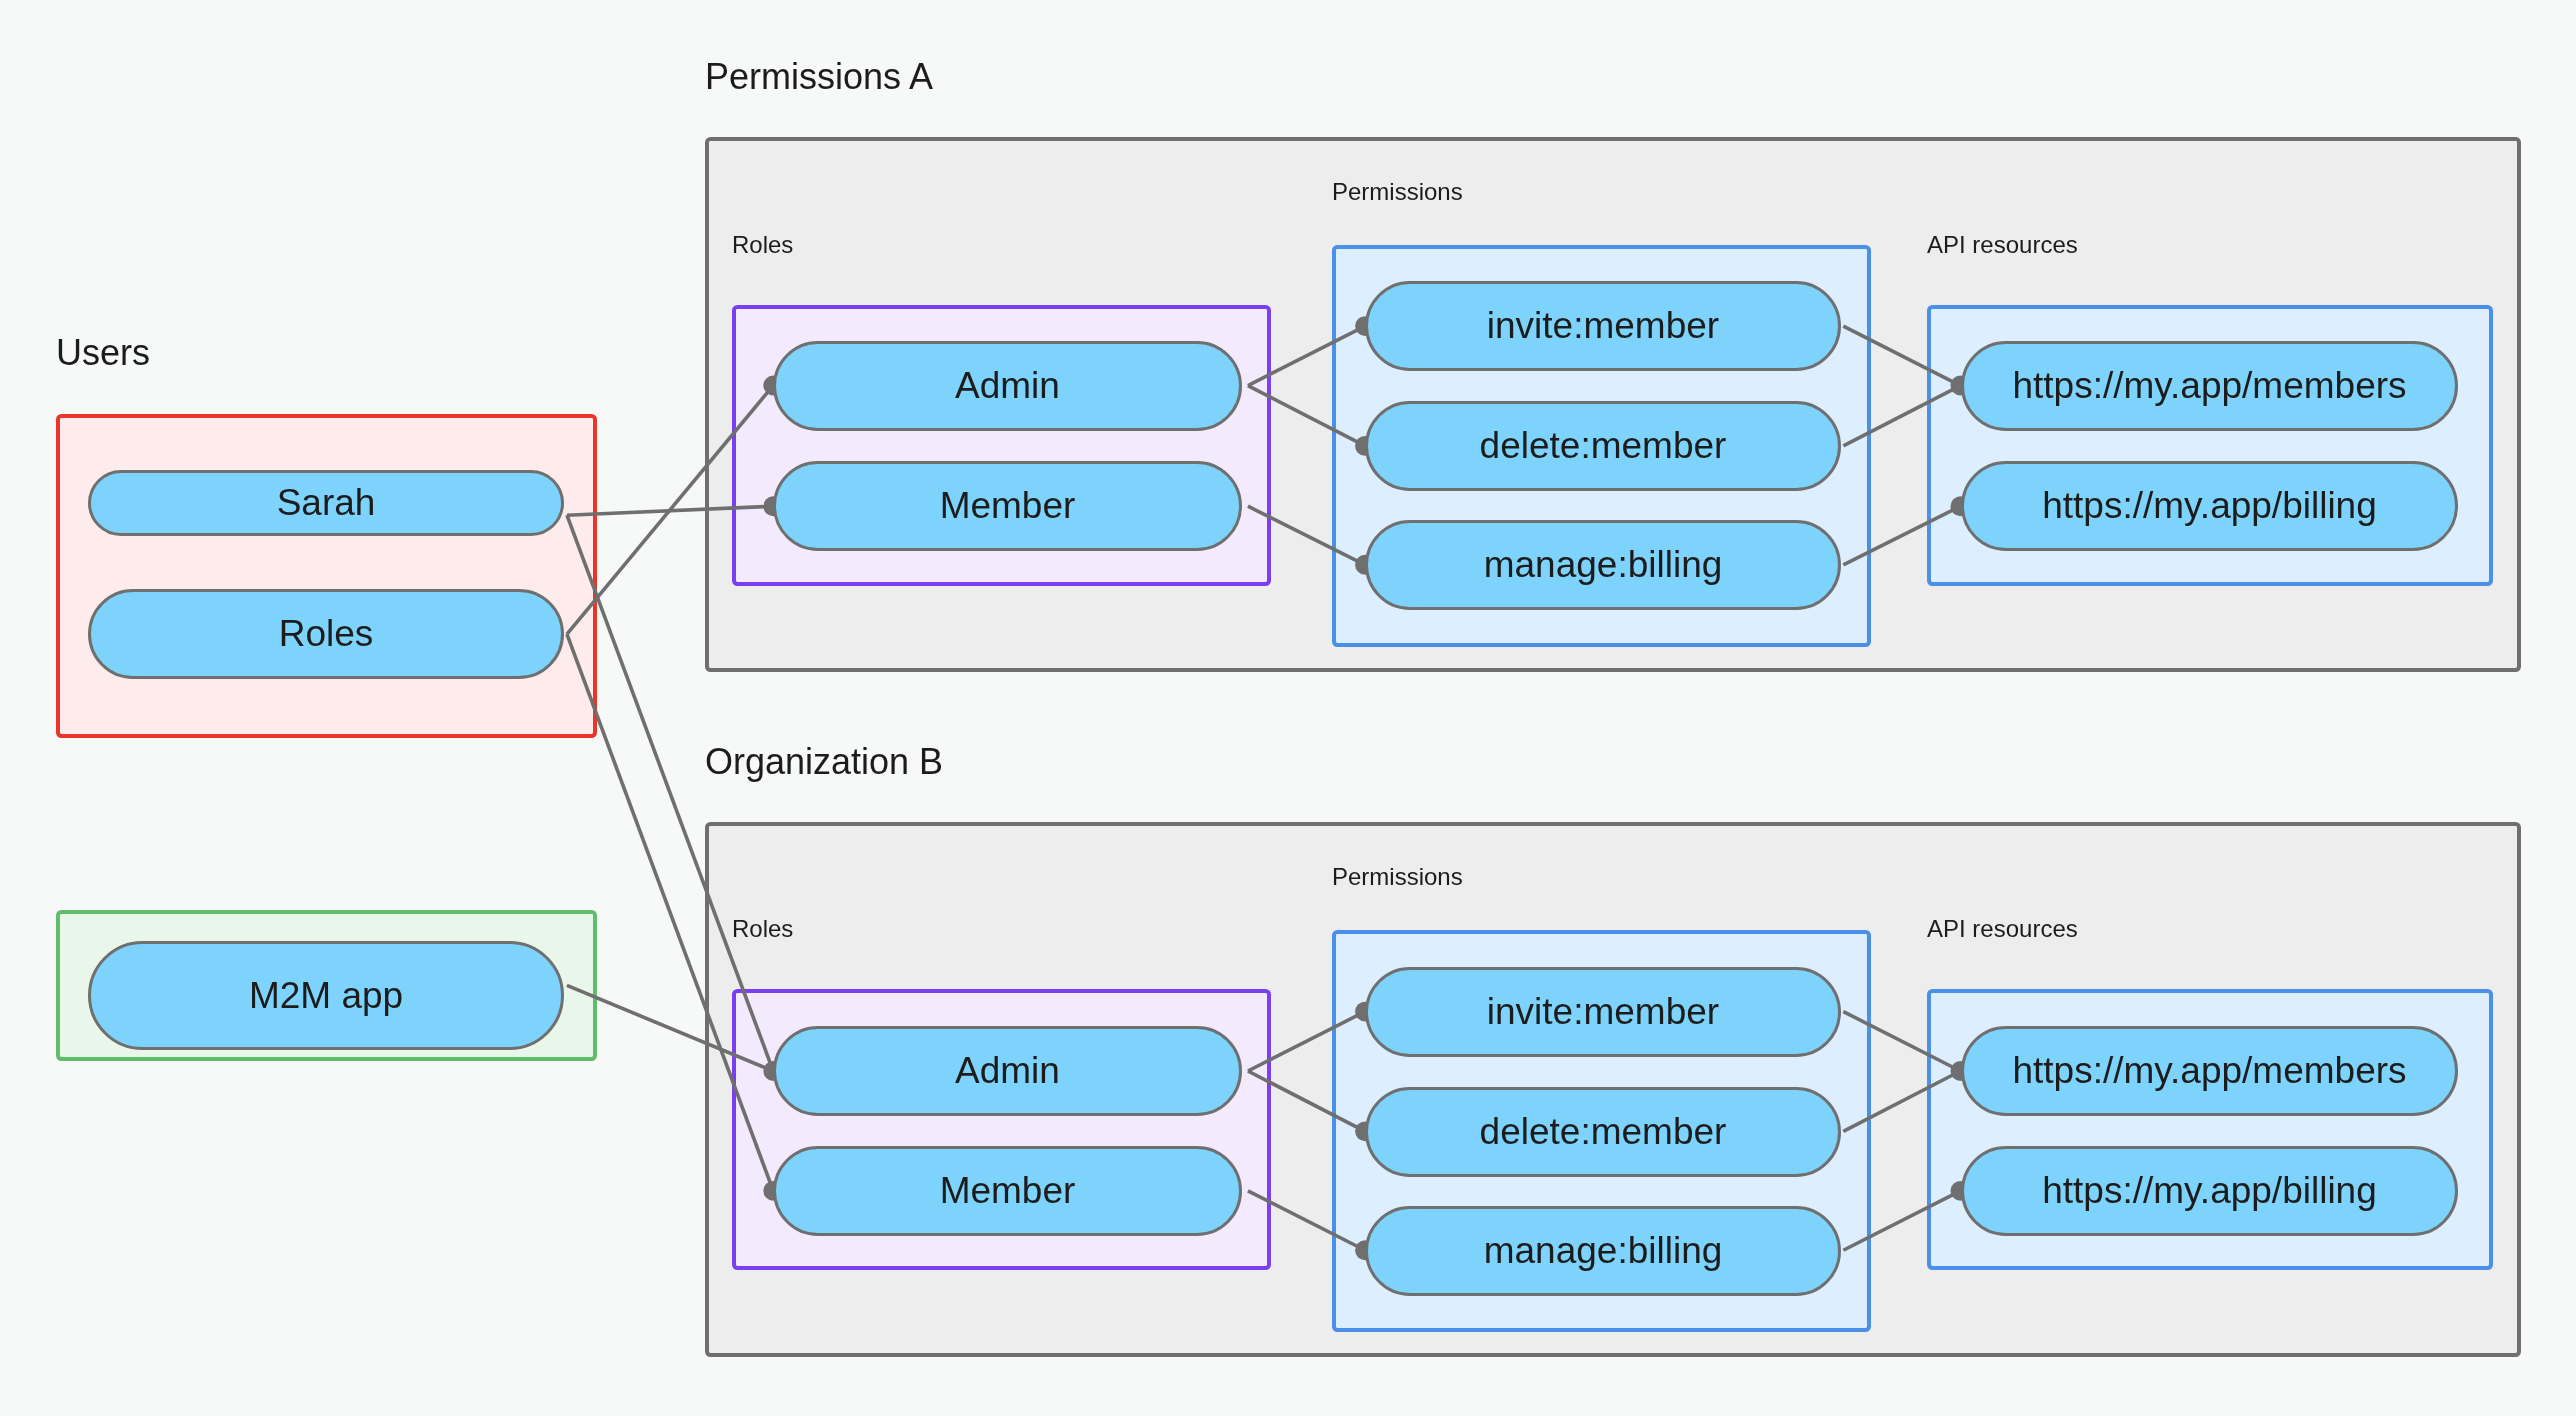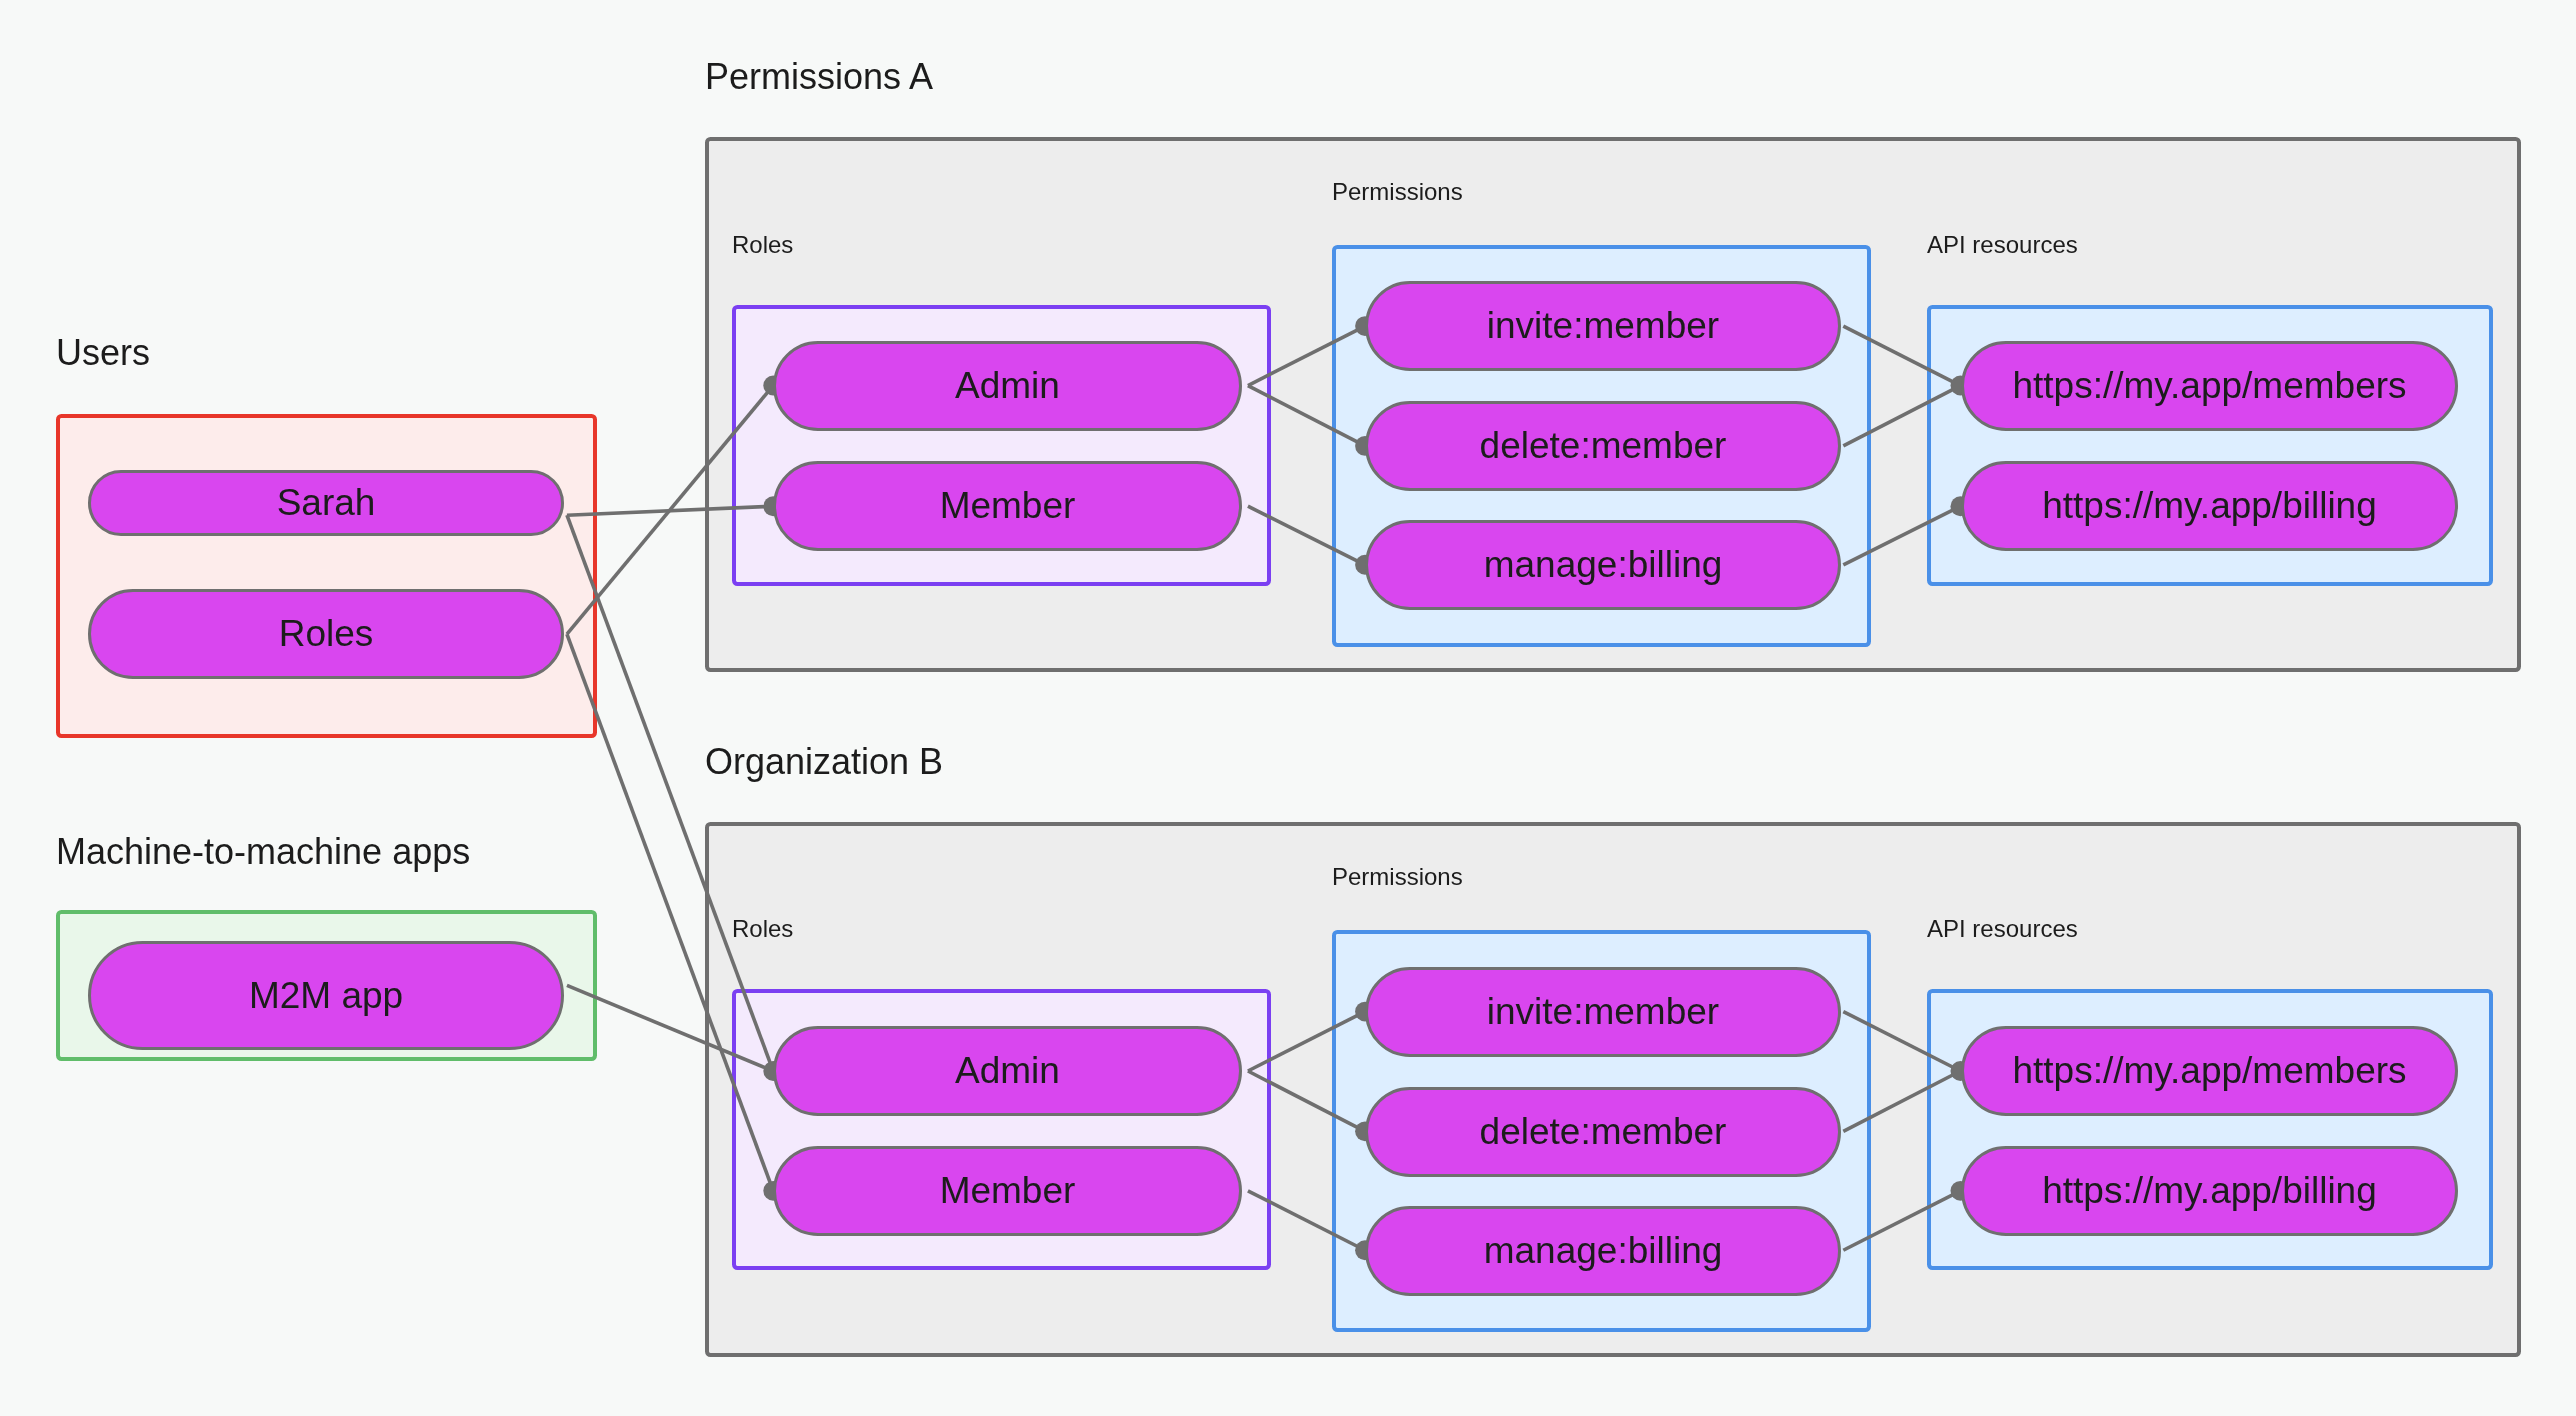--- a/index.html
+++ b/index.html
@@ -59,21 +59,21 @@
     border-radius: 5.4px;
   }
   .blue-box {
     background: #ddeeff;
     border: 4.5px solid #4a90e8;
     border-radius: 5.4px;
   }
   .pill {
     position: absolute;
     box-sizing: border-box;
-    background: #d946ef;
+    background: #7dd3fc;
     border: 3.6px solid #6f6f6f;
     border-radius: 900px;
     display: flex;
     align-items: center;
     justify-content: center;
     font-size: 37px;
     color: #1c1c1c;
     z-index: 8;
     white-space: nowrap;
   }
@@ -152,21 +152,20 @@
   </svg>
 
   <div class="section-label" style="left:56px; top:332px;">Users</div>
 
   <div class="group-box users-box" style="left:56px; top:414px; width:541px; height:324px;"></div>
 
   <div class="pill" style="left:88px; top:470px; width:476px; height:66px;">Sarah</div>
 
   <div class="pill" style="left:88px; top:589px; width:476px; height:90px;">Roles</div>
 
-  <div class="section-label" style="left:56px; top:831px;">Machine-to-machine apps</div>
 
   <div class="group-box m2m-box" style="left:56px; top:910px; width:541px; height:151px;"></div>
 
   <div class="pill" style="left:88px; top:941px; width:476px; height:109px;">M2M app</div>
 
   <div class="section-label" style="left:705px; top:56px;">Permissions A</div>
 
   <div class="group-box org-box" style="left:705px; top:137px; width:1816px; height:535px;"></div>
 
   <div class="inner-label" style="left:732px; top:231px;">Roles</div>

